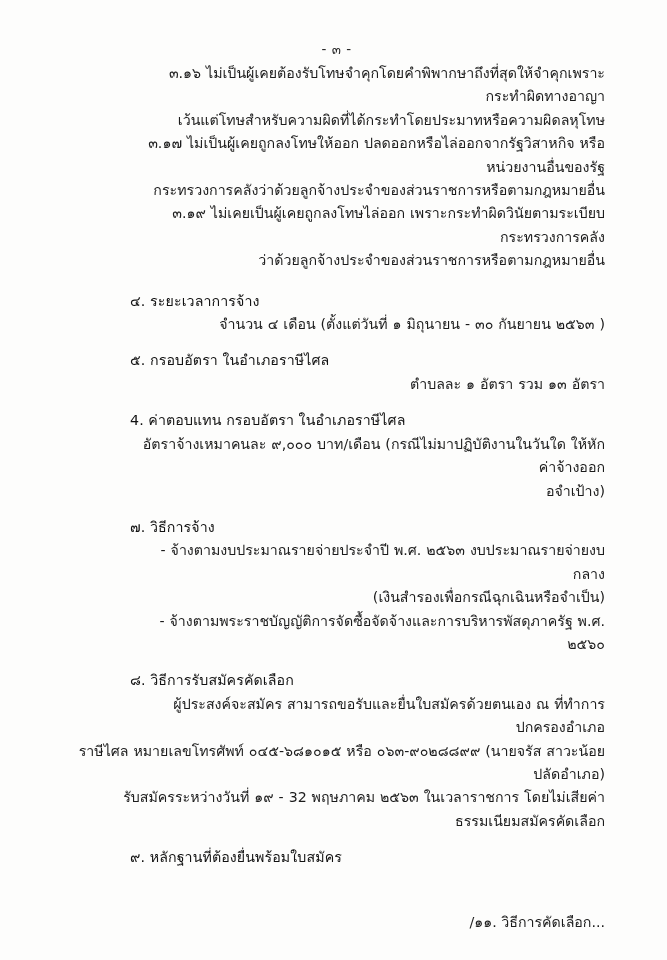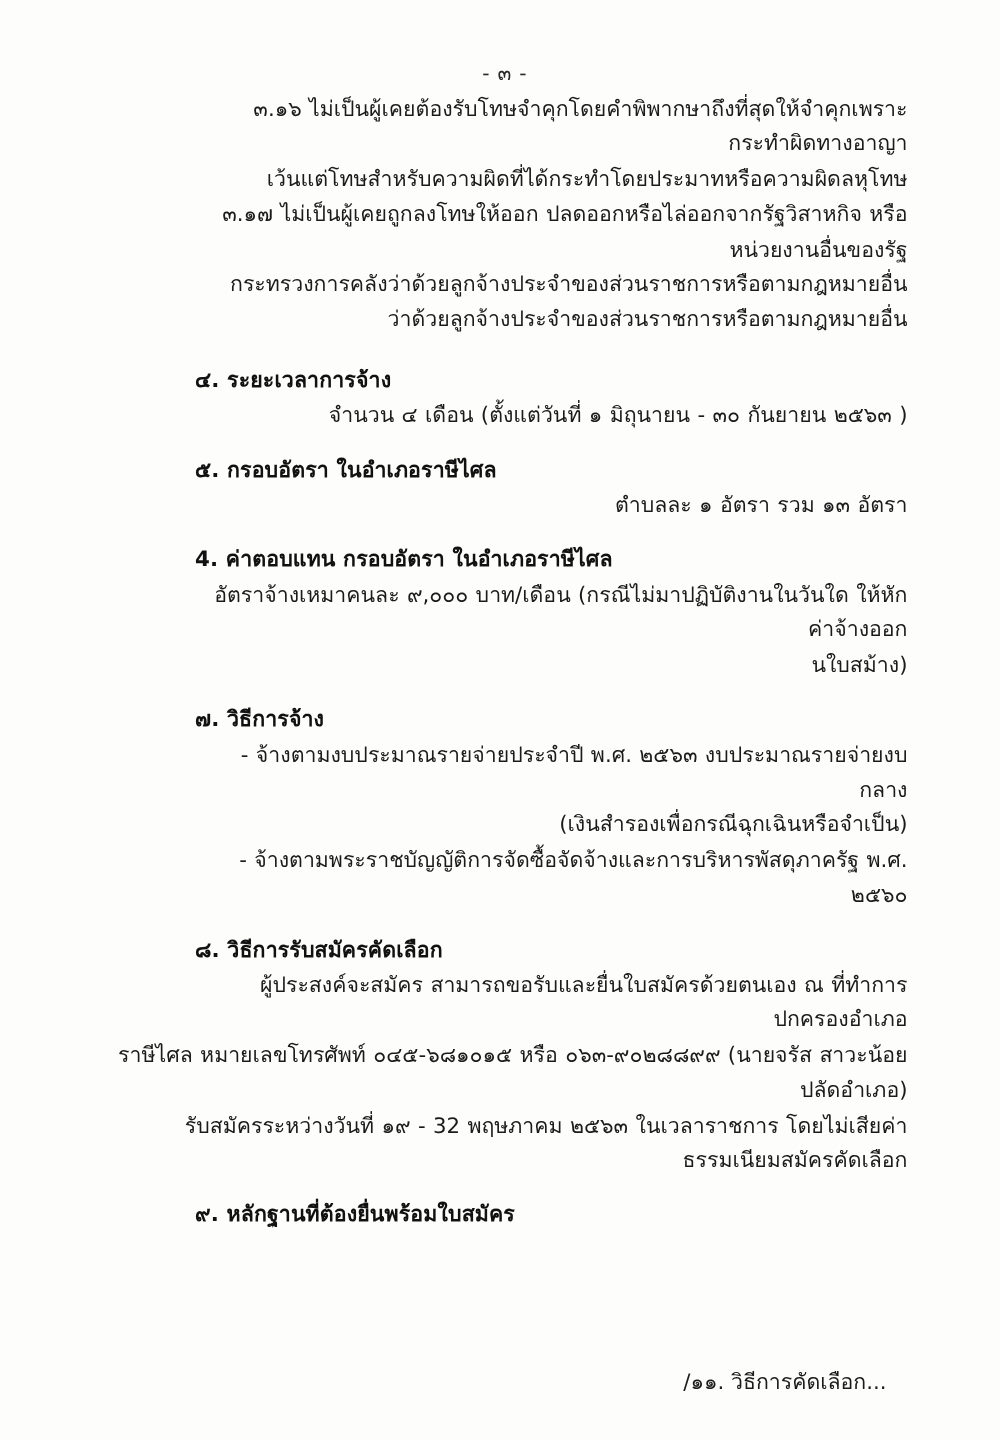--- a/index.html
+++ b/index.html
@@ -54,33 +54,33 @@
   }
 
   
   .indent-sub   { text-indent: 62px; }   
   .indent-body  { text-indent: 62px; }   
   .indent-dash  { text-indent: 76px; }   
 
   .heading {
     font-size: 14.2px;
     line-height: 23.4px;
-    font-weight: bold;
+    font-weight: normal;
     color: #111111;
     margin: 0;
     text-indent: 62px;
     letter-spacing: 0.1px;
   }
   .sp-md { height: 13px; }
   .sp-lg { height: 17px; }
 
   
   .footer-note {
     position: absolute;
-    right: 76px;
+    right: 62px;
     top: 912px;
     font-size: 14.2px;
     line-height: 20px;
     color: #1b1b1b;
     white-space: nowrap;
   }
 </style>
 </head>
 <body>
 
@@ -90,37 +90,38 @@
 
     <p class="page-number">- ๓ -</p>
 
     <p class="para indent-sub">๓.๑๖ ไม่เป็นผู้เคยต้องรับโทษจำคุกโดยคำพิพากษาถึงที่สุดให้จำคุกเพราะกระทำผิดทางอาญา</p>
     <p class="para">เว้นแต่โทษสำหรับความผิดที่ได้กระทำโดยประมาทหรือความผิดลหุโทษ</p>
 
     <p class="para indent-sub">๓.๑๗ ไม่เป็นผู้เคยถูกลงโทษให้ออก ปลดออกหรือไล่ออกจากรัฐวิสาหกิจ หรือหน่วยงานอื่นของรัฐ</p>
 
     <p class="para">กระทรวงการคลังว่าด้วยลูกจ้างประจำของส่วนราชการหรือตามกฎหมายอื่น</p>
 
+    <p class="para indent-sub">๓.๑๙ ไม่เคยเป็นผู้เคยถูกลงโทษไล่ออก เพราะกระทำผิดวินัยตามระเบียบกระทรวงการคลัง</p>
     <p class="para">ว่าด้วยลูกจ้างประจำของส่วนราชการหรือตามกฎหมายอื่น</p>
 
     <div class="sp-lg"></div>
 
     <p class="heading">๔. ระยะเวลาการจ้าง</p>
     <p class="para indent-body">จำนวน ๔ เดือน (ตั้งแต่วันที่ ๑ มิถุนายน - ๓๐ กันยายน ๒๕๖๓ )</p>
 
     <div class="sp-md"></div>
 
     <p class="heading">๕. กรอบอัตรา ในอำเภอราษีไศล</p>
     <p class="para indent-body">ตำบลละ ๑ อัตรา รวม ๑๓ อัตรา</p>
 
     <div class="sp-md"></div>
 
     <p class="heading">4. ค่าตอบแทน กรอบอัตรา ในอำเภอราษีไศล</p>
     <p class="para indent-body">อัตราจ้างเหมาคนละ ๙,๐๐๐ บาท/เดือน (กรณีไม่มาปฏิบัติงานในวันใด ให้หักค่าจ้างออก</p>
-    <p class="para">นใบสม้าง)</p>
+    <p class="para">อจำเป้าง)</p>
 
     <div class="sp-md"></div>
 
     <p class="heading">๗. วิธีการจ้าง</p>
     <p class="para indent-dash">- จ้างตามงบประมาณรายจ่ายประจำปี พ.ศ. ๒๕๖๓ งบประมาณรายจ่ายงบกลาง</p>
     <p class="para">(เงินสำรองเพื่อกรณีฉุกเฉินหรือจำเป็น)</p>
     <p class="para indent-dash">- จ้างตามพระราชบัญญัติการจัดซื้อจัดจ้างและการบริหารพัสดุภาครัฐ พ.ศ. ๒๕๖๐</p>
 
     <div class="sp-md"></div>
 

